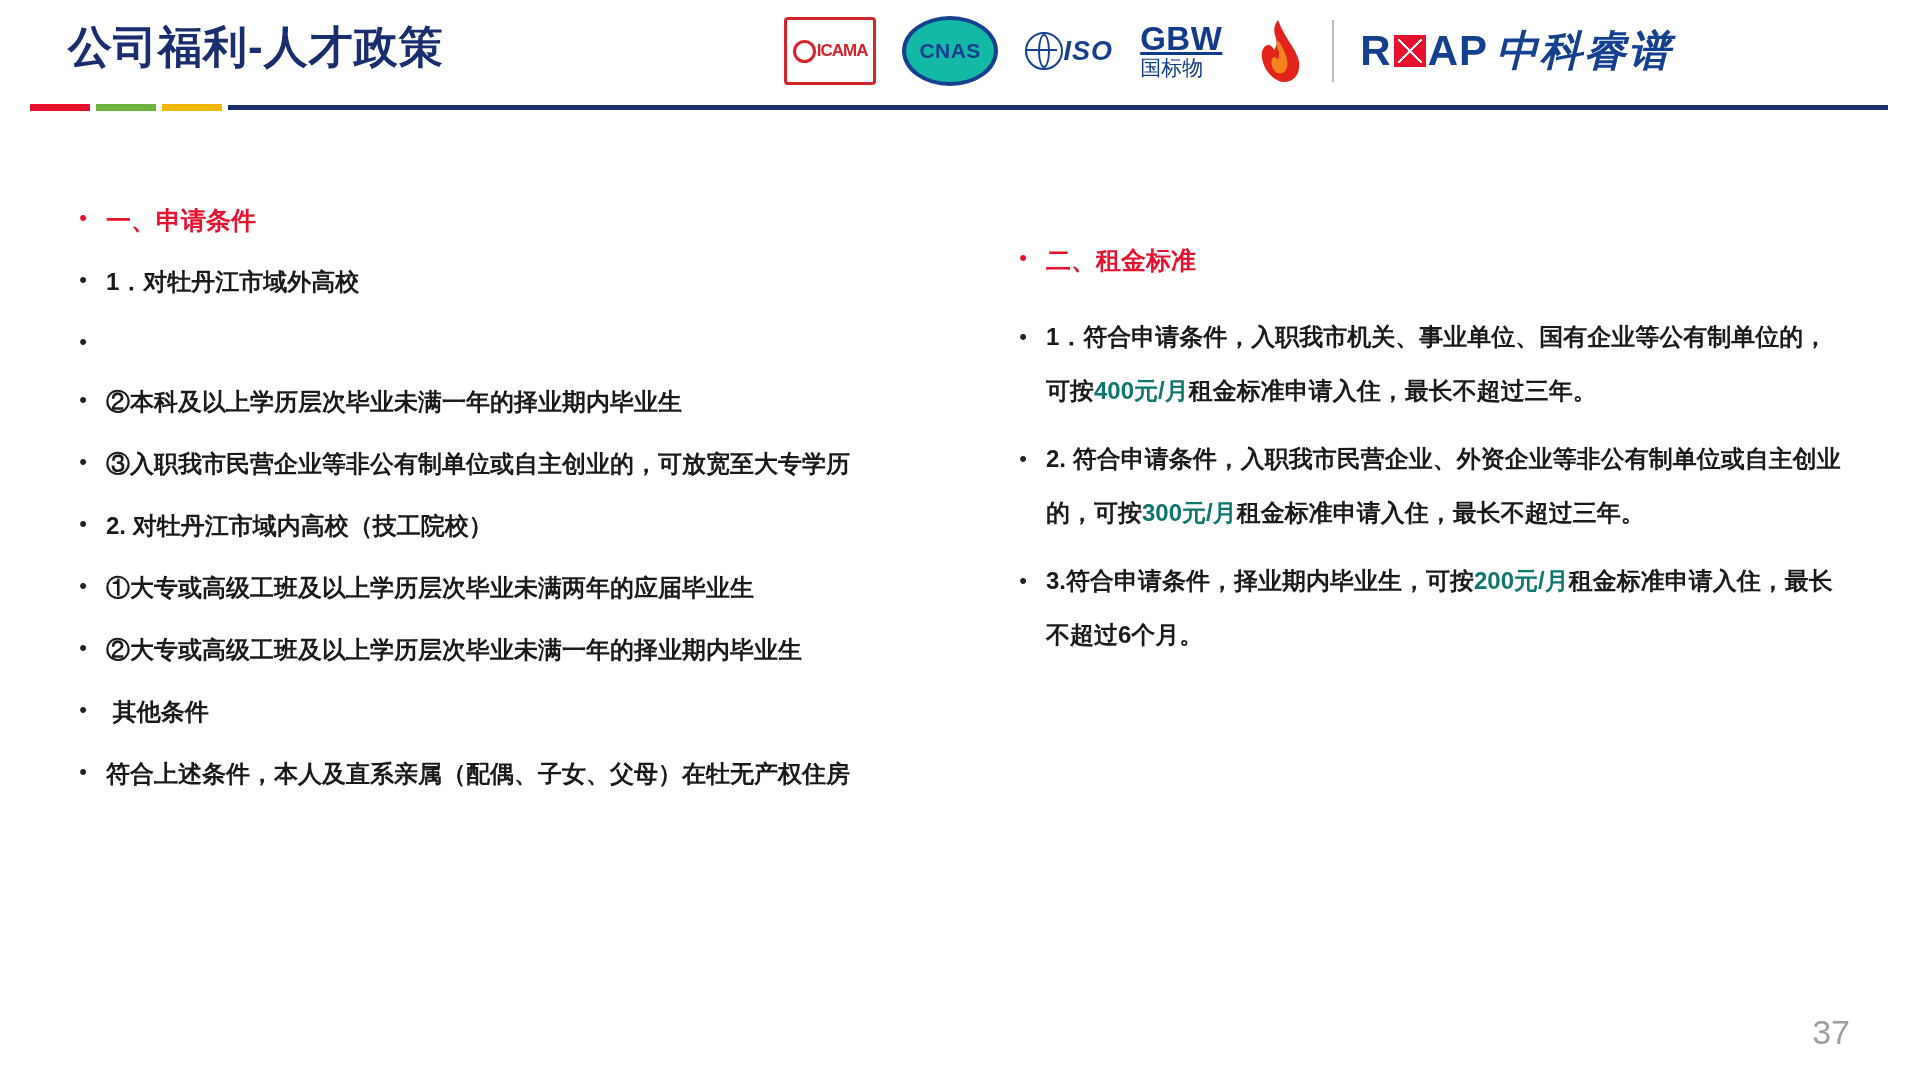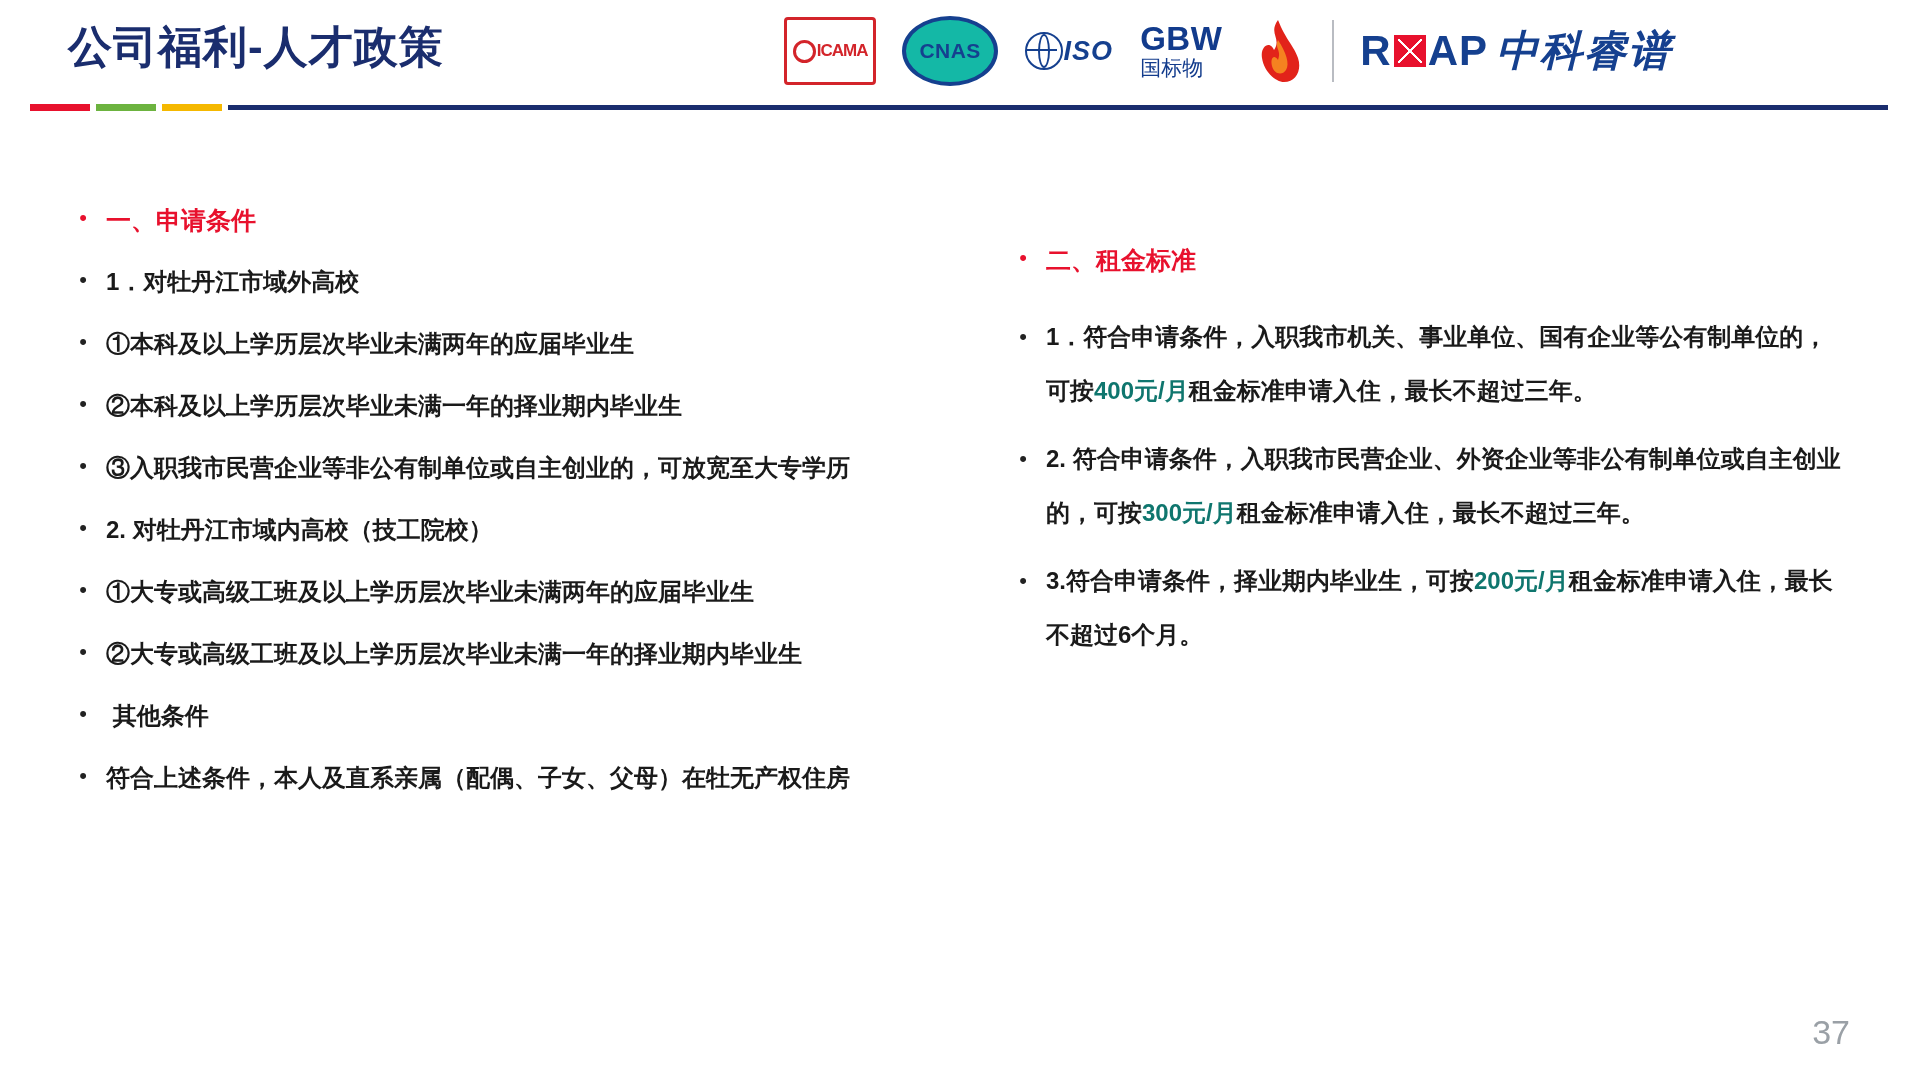--- a/index.html
+++ b/index.html
@@ -168,20 +168,21 @@
   .logo-gbw {
     flex-direction: column;
     align-items: flex-start;
     color: #123b8c;
   }
   .gbw-top {
     font-size: 33px;
     font-weight: 700;
     line-height: 1.05;
     letter-spacing: 0.5px;
+    text-decoration: underline;
   }
   .gbw-bottom {
     font-size: 21px;
     font-weight: 400;
     line-height: 1.15;
   }
   
   .logo-flame {
     width: 58px;
     height: 70px;
@@ -351,21 +352,20 @@
     <div class="bullet-row">
       <div class="bullet-dot red">•</div>
       <div class="bullet-text heading">一、申请条件</div>
     </div>
     <div class="bullet-row">
       <div class="bullet-dot">•</div>
       <div class="bullet-text bold">1．对牡丹江市域外高校</div>
     </div>
     <div class="bullet-row">
       <div class="bullet-dot">•</div>
-      <div class="bullet-text bold">①本科及以上学历层次毕业未满两年的应届毕业生</div>
     </div>
     <div class="bullet-row">
       <div class="bullet-dot">•</div>
       <div class="bullet-text bold">②本科及以上学历层次毕业未满一年的择业期内毕业生</div>
     </div>
     <div class="bullet-row">
       <div class="bullet-dot">•</div>
       <div class="bullet-text bold">③入职我市民营企业等非公有制单位或自主创业的，可放宽至大专学历</div>
     </div>
     <div class="bullet-row">

